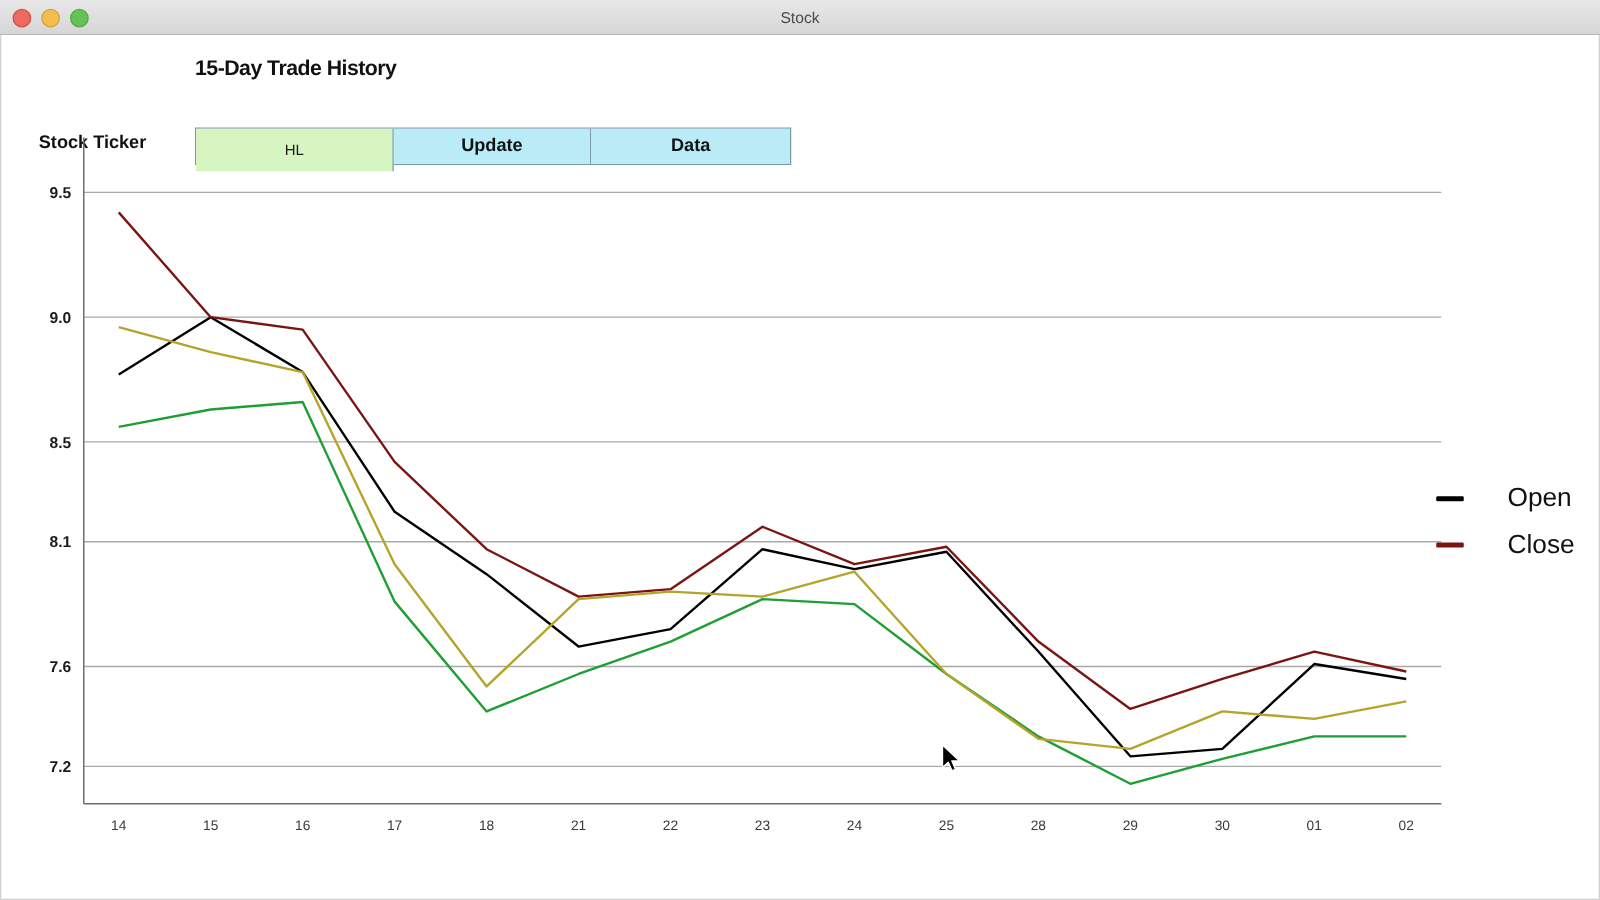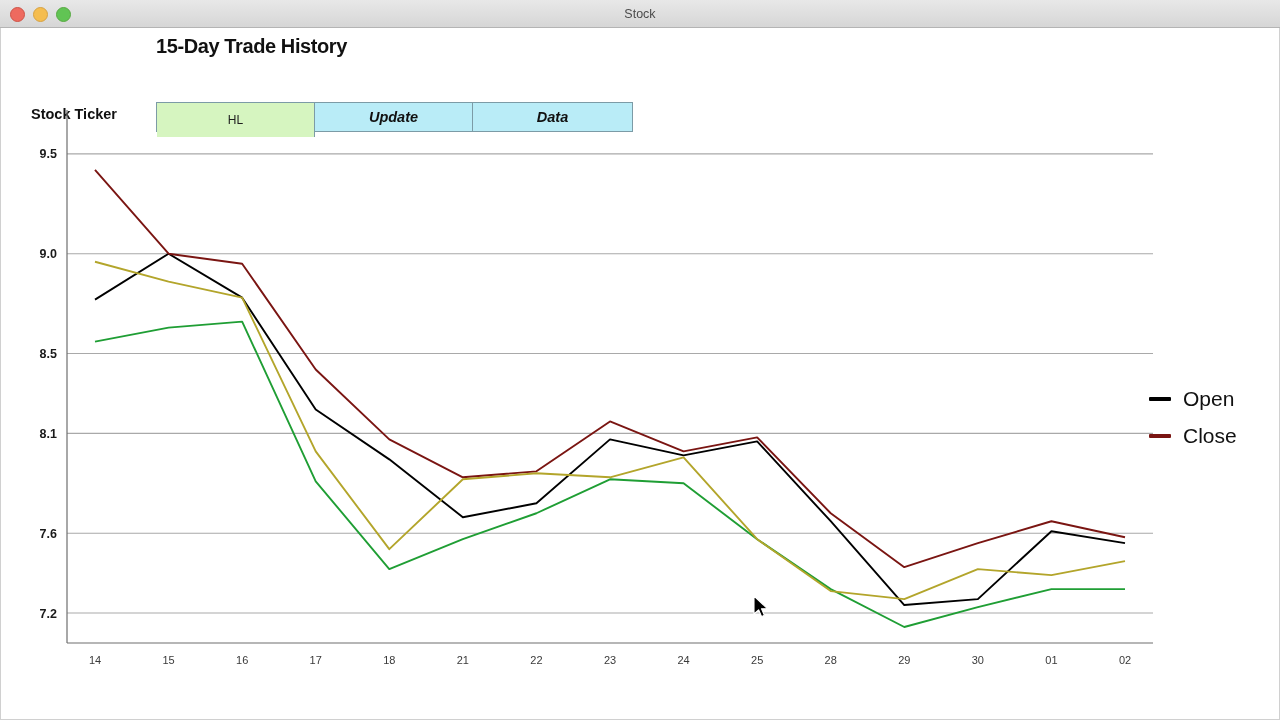--- a/index.html
+++ b/index.html
@@ -74,22 +74,22 @@
     border: 1px solid #d0d0d0;
     border-top: none;
     box-sizing: border-box;
     overflow: hidden;
   }
 
   
   .chart-title {
     position: absolute;
     left: 155px;
-    top: 7px;
-    font-size: 20px;
+    top: 17px;
+    font-size: 17px;
     font-weight: bold;
     color: #111111;
     letter-spacing: -0.4px;
     font-family: "Liberation Sans", sans-serif;
     white-space: nowrap;
   }
 
   .ticker-label {
     position: absolute;
     left: 30px;
@@ -130,21 +130,20 @@
     border: none;
     border-right: 1px solid #7c9ba6;
     outline: none;
     font-size: 14.5px;
     font-weight: bold;
     color: #111111;
     font-family: "Liberation Sans", sans-serif;
     cursor: pointer;
     box-sizing: border-box;
     padding: 0;
-    font-style: italic;
   }
   .ctl-btn:last-child { border-right: none; }
   .ctl-btn.update { width: 158px; }
   .ctl-btn.data   { width: 159px; }
 
   
   .plot-wrap {
     position: absolute;
     left: 0;
     top: 0;
@@ -175,20 +174,21 @@
   .legend {
     position: absolute;
     left: 1148px;
     top: 352px;
     width: 125px;
   }
   .legend-row {
     display: flex;
     align-items: center;
     height: 37px;
+    gap: 23px;
   }
   .legend-swatch {
     width: 22px;
     height: 4px;
     border-radius: 1px;
     margin-right: 12px;
     flex: 0 0 auto;
   }
   .legend-text {
     font-size: 21px;

